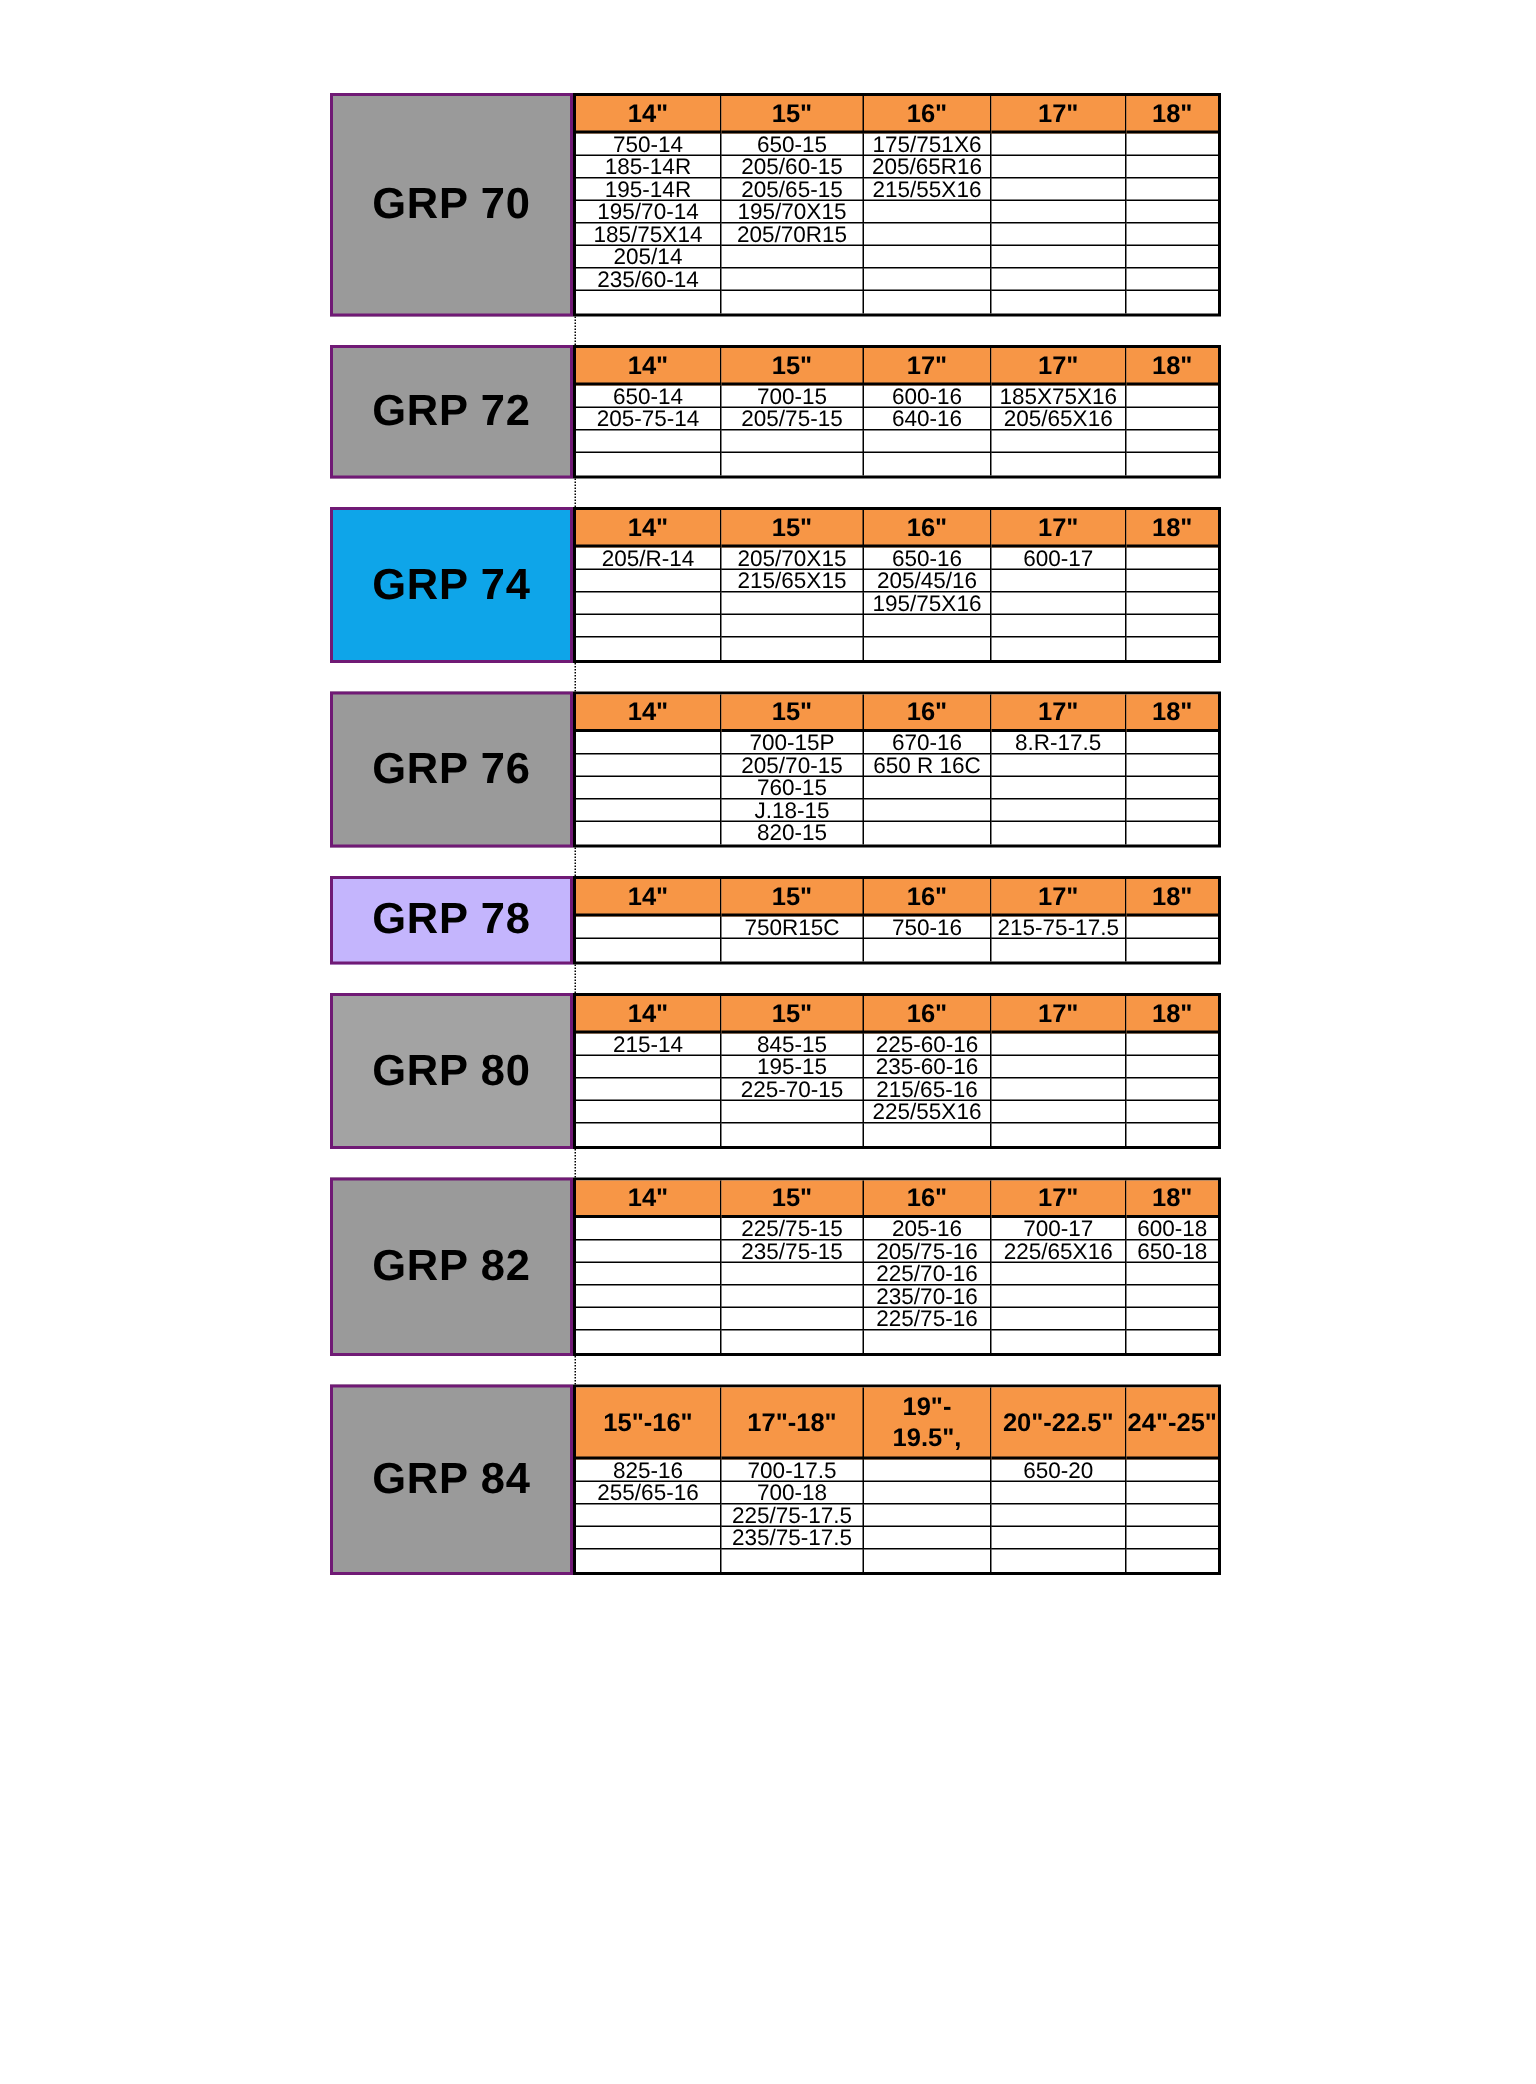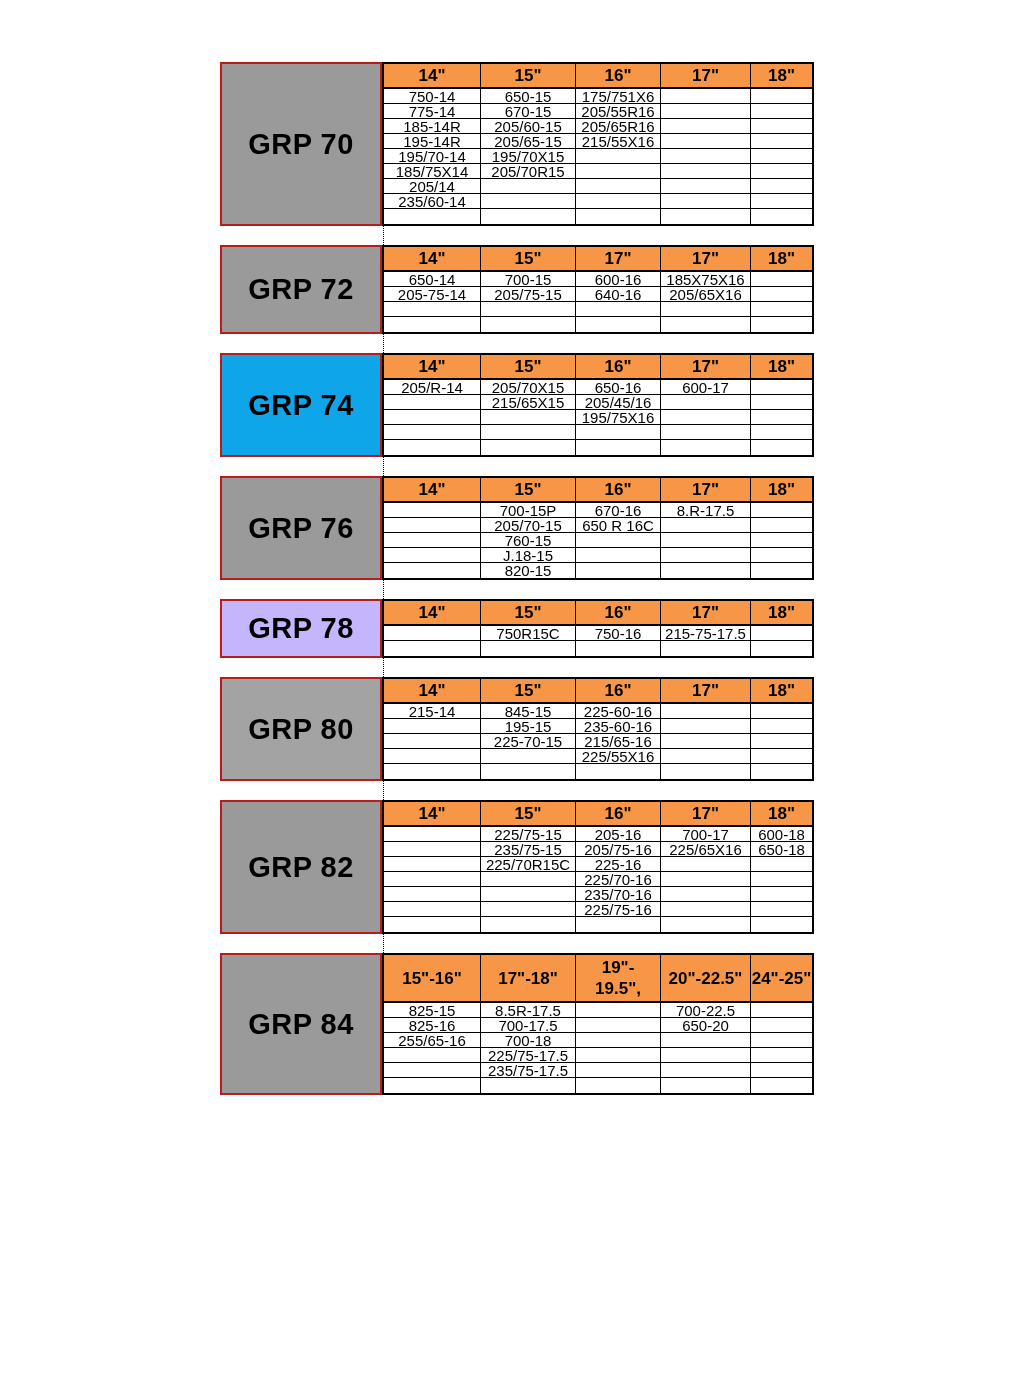--- a/index.html
+++ b/index.html
@@ -4,21 +4,21 @@
 <style>
   html,body{margin:0;padding:0;}
   body{
     width:1024px;height:1389px;background:#ffffff;
     font-family:"Liberation Sans",sans-serif;color:#000;
   }
   .page{position:relative;width:1024px;height:1389px;overflow:hidden;background:#fff;}
   .stack{position:absolute;left:220px;top:62px;width:594px;}
   .section{display:flex;align-items:stretch;}
   .glabel{
-    width:162px;box-sizing:border-box;border:2px solid #b91c1c;
+    width:162px;box-sizing:border-box;border:2px solid #701a75;
     display:flex;align-items:center;justify-content:center;
     font-weight:bold;font-size:29px;letter-spacing:.5px;
   }
   .gtable{width:432px;box-sizing:border-box;border:2px solid #000;background:#fff;}
   .row{display:flex;}
   .hrow{height:25px;}
   .hrow.tall{height:48px;}
   .th{
     box-sizing:border-box;border-right:1px solid #000;border-bottom:2px solid #000;
     display:flex;align-items:center;justify-content:center;
@@ -53,27 +53,20 @@
             <div class="th c4" style="background: rgb(247, 150, 70);">18"</div>
           </div>
           <div class="row drow">
             <div class="td c0">750-14</div>
             <div class="td c1">650-15</div>
             <div class="td c2">175/751X6</div>
             <div class="td c3"></div>
             <div class="td c4"></div>
           </div>
           <div class="row drow">
-            <div class="td c0">775-14</div>
-            <div class="td c1">670-15</div>
-            <div class="td c2">205/55R16</div>
-            <div class="td c3"></div>
-            <div class="td c4"></div>
-          </div>
-          <div class="row drow">
             <div class="td c0">185-14R</div>
             <div class="td c1">205/60-15</div>
             <div class="td c2">205/65R16</div>
             <div class="td c3"></div>
             <div class="td c4"></div>
           </div>
           <div class="row drow">
             <div class="td c0">195-14R</div>
             <div class="td c1">205/65-15</div>
             <div class="td c2">215/55X16</div>
@@ -358,27 +351,20 @@
             <div class="td c2">205-16</div>
             <div class="td c3">700-17</div>
             <div class="td c4">600-18</div>
           </div>
           <div class="row drow">
             <div class="td c0"></div>
             <div class="td c1">235/75-15</div>
             <div class="td c2">205/75-16</div>
             <div class="td c3">225/65X16</div>
             <div class="td c4">650-18</div>
-          </div>
-          <div class="row drow">
-            <div class="td c0"></div>
-            <div class="td c1">225/70R15C</div>
-            <div class="td c2">225-16</div>
-            <div class="td c3"></div>
-            <div class="td c4"></div>
           </div>
           <div class="row drow">
             <div class="td c0"></div>
             <div class="td c1"></div>
             <div class="td c2">225/70-16</div>
             <div class="td c3"></div>
             <div class="td c4"></div>
           </div>
           <div class="row drow">
             <div class="td c0"></div>
@@ -411,27 +397,20 @@
         <div class="gtable">
           <div class="row hrow tall">
             <div class="th c0" style="background: rgb(247, 150, 70);">15"-16"</div>
             <div class="th c1" style="background: rgb(247, 150, 70);">17"-18"</div>
             <div class="th c2" style="background: rgb(247, 150, 70);">19"-
 19.5",</div>
             <div class="th c3" style="background: rgb(247, 150, 70);">20"-22.5"</div>
             <div class="th c4" style="background: rgb(247, 150, 70);">24"-25"</div>
           </div>
           <div class="row drow">
-            <div class="td c0">825-15</div>
-            <div class="td c1">8.5R-17.5</div>
-            <div class="td c2"></div>
-            <div class="td c3">700-22.5</div>
-            <div class="td c4"></div>
-          </div>
-          <div class="row drow">
             <div class="td c0">825-16</div>
             <div class="td c1">700-17.5</div>
             <div class="td c2"></div>
             <div class="td c3">650-20</div>
             <div class="td c4"></div>
           </div>
           <div class="row drow">
             <div class="td c0">255/65-16</div>
             <div class="td c1">700-18</div>
             <div class="td c2"></div>

